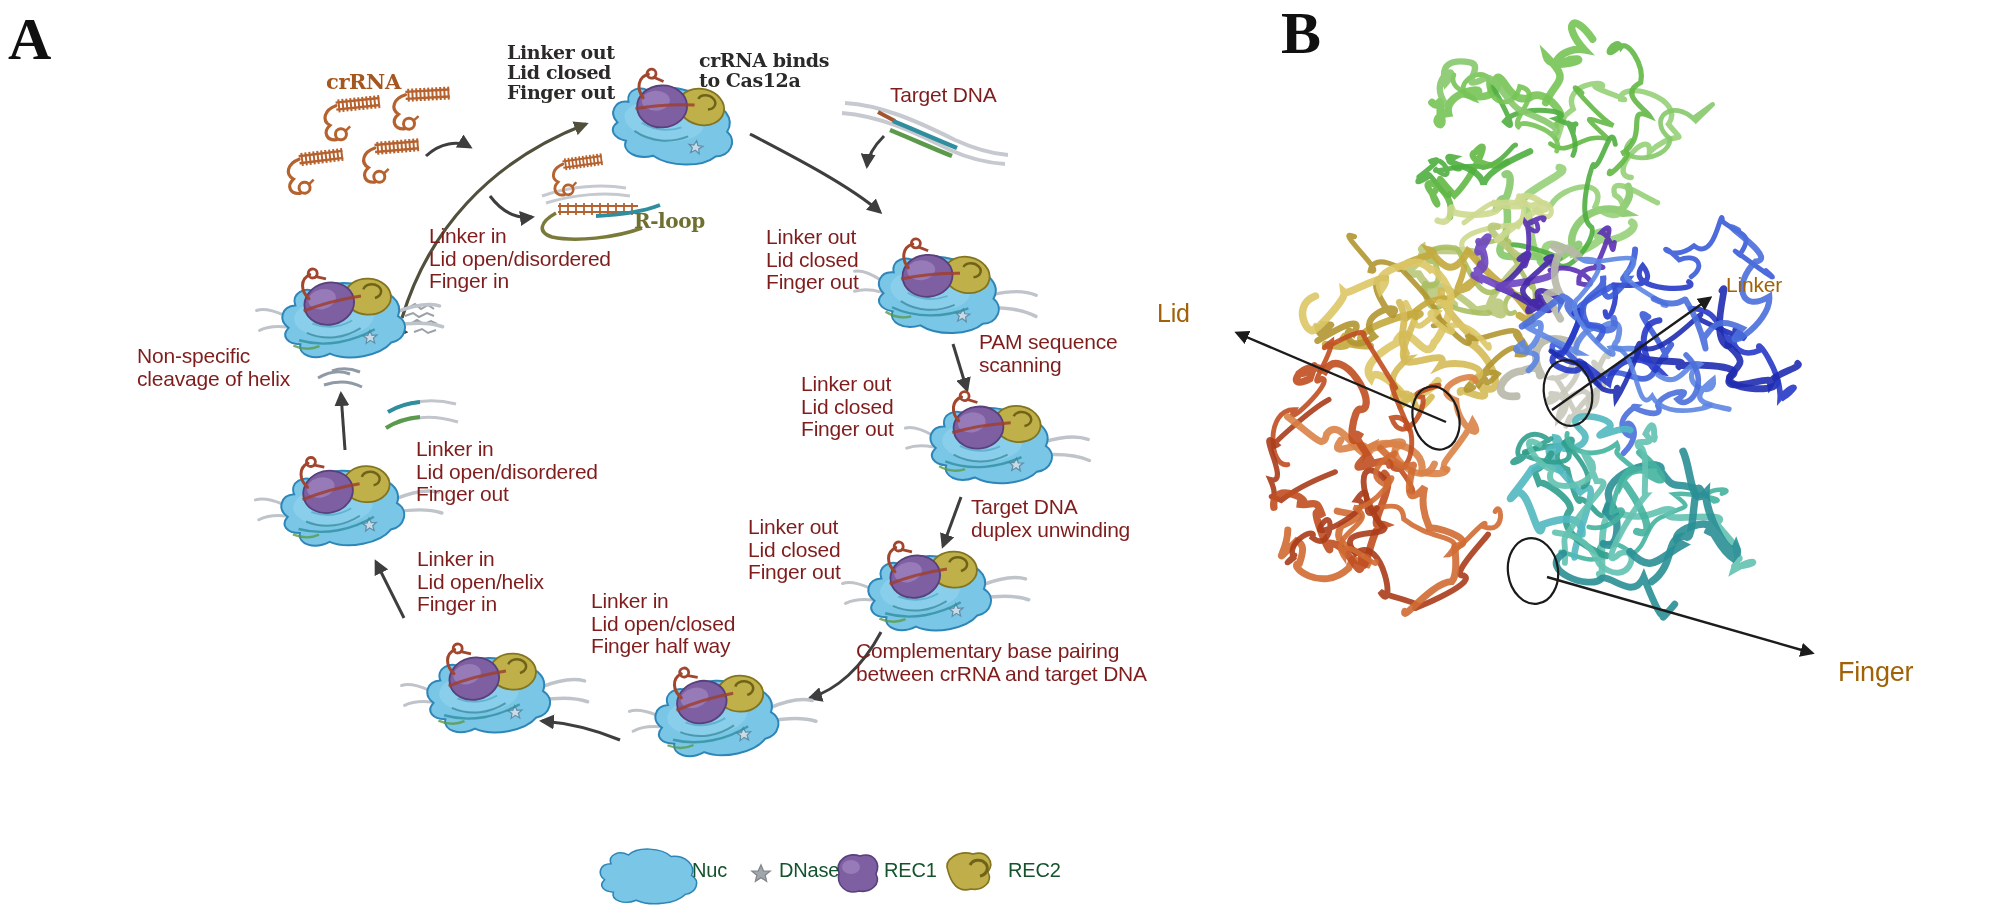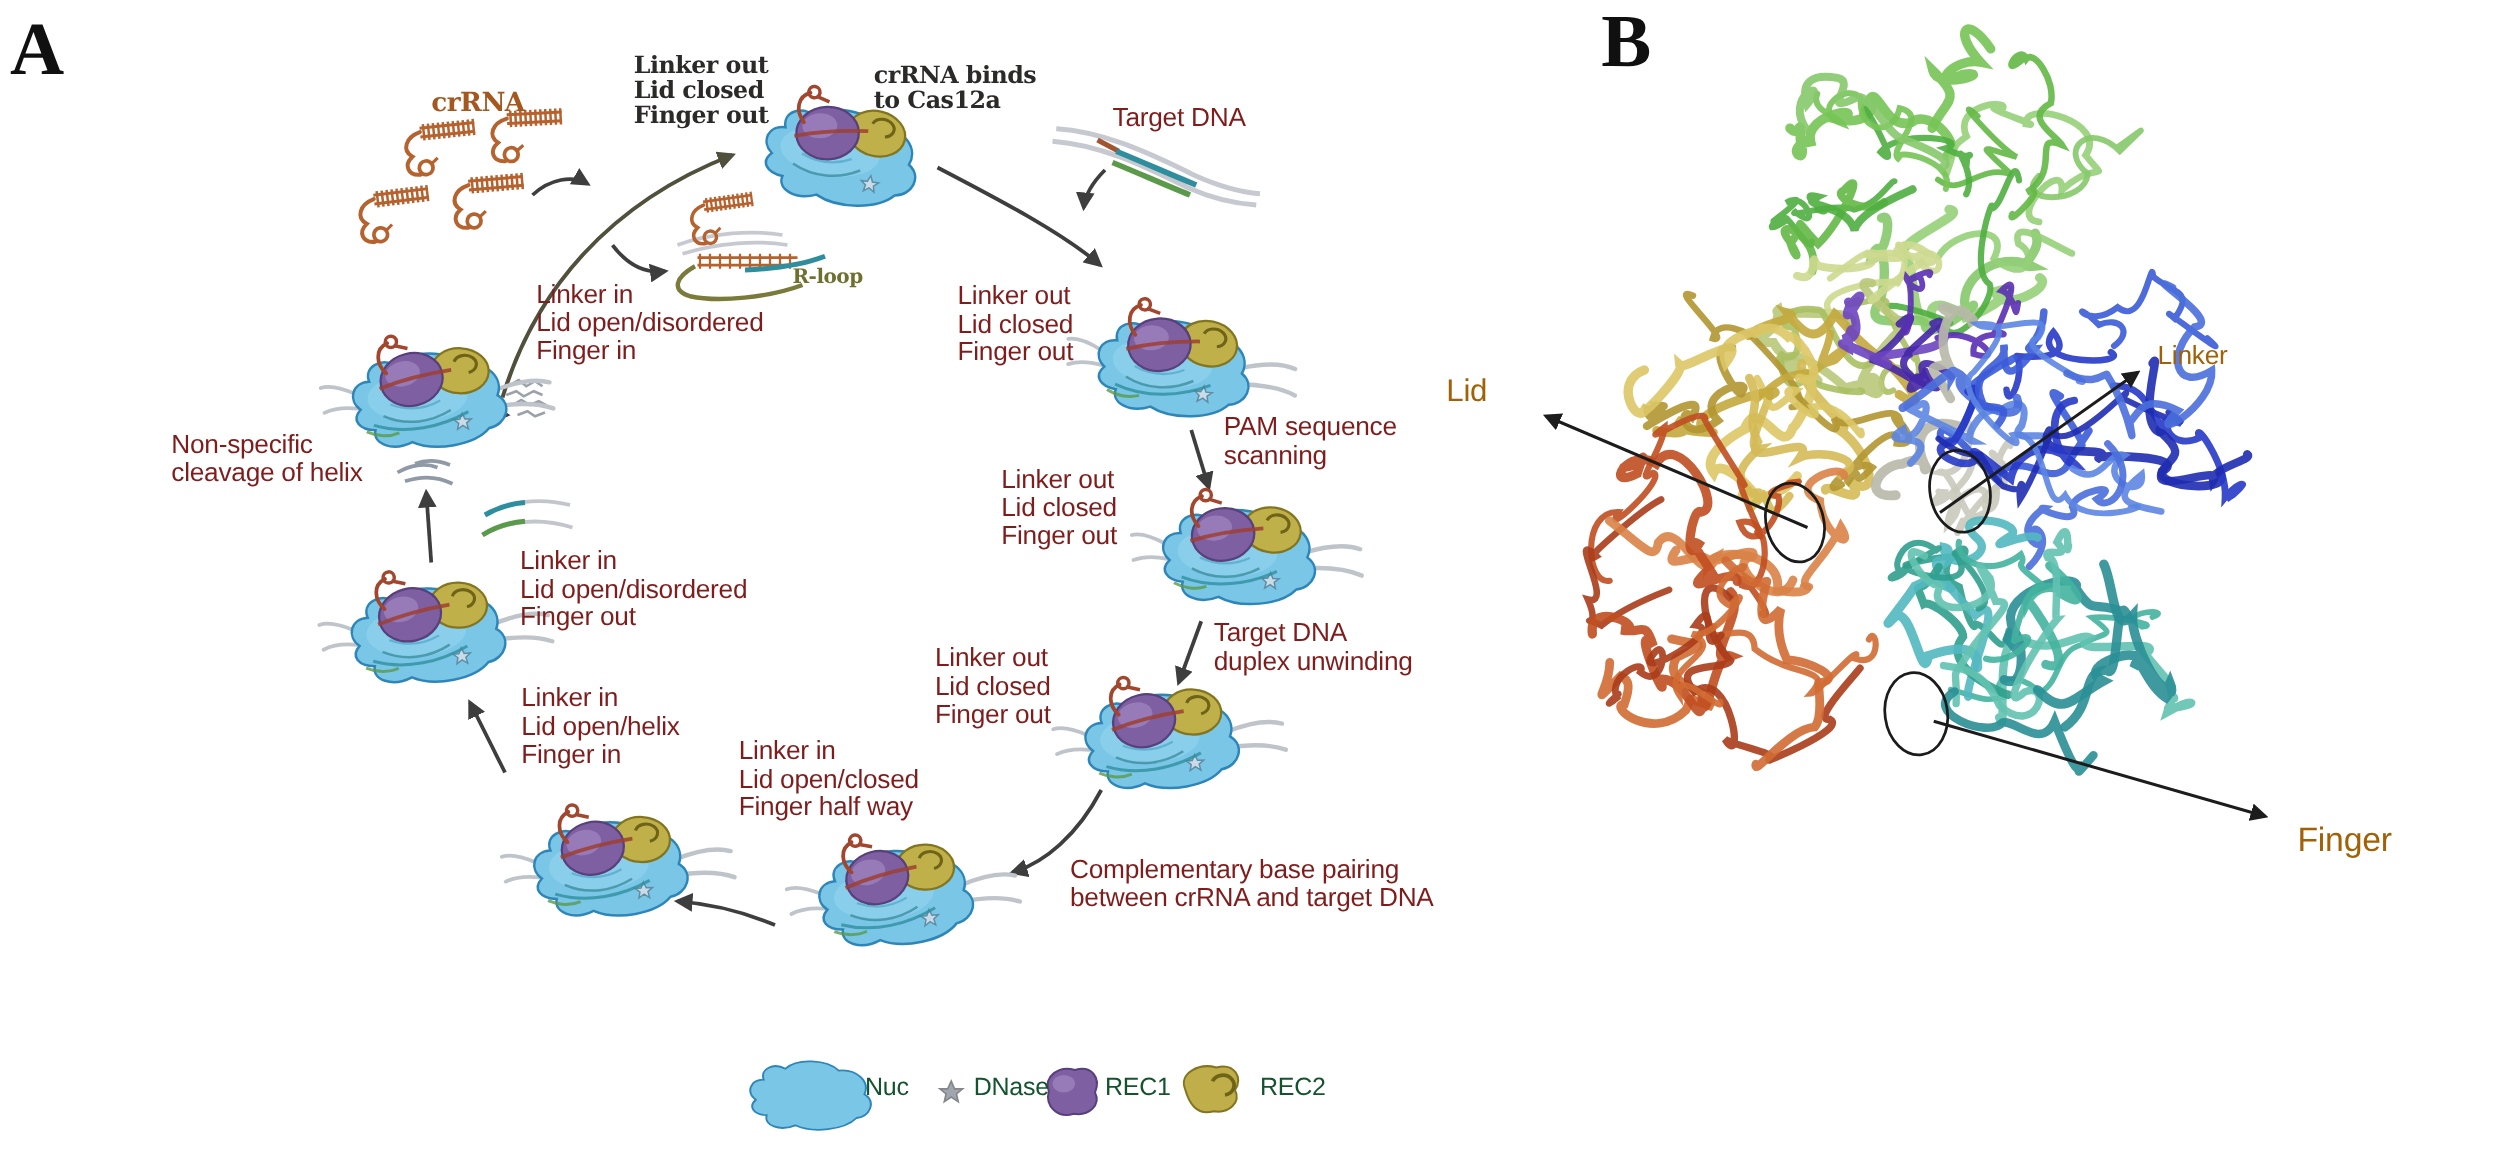--- a/index.html
+++ b/index.html
@@ -2,22 +2,22 @@
 <html><head>
 <meta charset="utf-8">
 <style>
   html,body{margin:0;padding:0;background:#fff;}
   #fig{position:relative;width:2000px;height:920px;background:#fff;overflow:hidden;}
   #art{position:absolute;left:0;top:0;}
   .lb{position:absolute;font:21px/22.5px "Liberation Sans",sans-serif;color:#7f1d1d;
       white-space:pre-line;letter-spacing:-0.2px;}
   .bser{font-family:"DejaVu Serif",serif;font-weight:700;font-size:19px;line-height:20px;
         letter-spacing:-0.4px;color:#2b2a29;}
-  .orange{color:#a4571f;font-size:21px;margin-left:19px;}
-  .olive{color:#6f7030;font-size:16px;}
+  .orange{color:#a4571f;font-size:21px;}
+  .olive{color:#6f7030;font-size:20px;}
   .pl{font:700 60px/58px "Liberation Serif",serif;color:#101010;letter-spacing:0;}
   .blb{font-family:"Liberation Sans",sans-serif;font-weight:400;color:#a16207;}
   .lg{font:20px/21px "Liberation Sans",sans-serif;color:#14532d;}
 </style>
 </head>
 <body>
 
 <div id="fig">
 
 <svg id="art" width="2000" height="920" viewBox="0 0 2000 920">
@@ -277,21 +277,21 @@
   <div class="lb" style="left:979px;top:331px">PAM sequence
 scanning</div>
   <div class="lb" style="left:801px;top:373px">Linker out
 Lid closed
 Finger out</div>
   <div class="lb" style="left:971px;top:496px">Target DNA
 duplex unwinding</div>
   <div class="lb" style="left:748px;top:516px">Linker out
 Lid closed
 Finger out</div>
-  <div class="lb" style="left:856px;top:685px">Complementary base pairing
+  <div class="lb" style="left:856px;top:640px">Complementary base pairing
 between crRNA and target DNA</div>
   <div class="lb" style="left:591px;top:590px">Linker in
 Lid open/closed
 Finger half way</div>
   <div class="lb" style="left:417px;top:548px">Linker in
 Lid open/helix
 Finger in</div>
   <div class="lb" style="left:416px;top:438px">Linker in
 Lid open/disordered
 Finger out</div>

